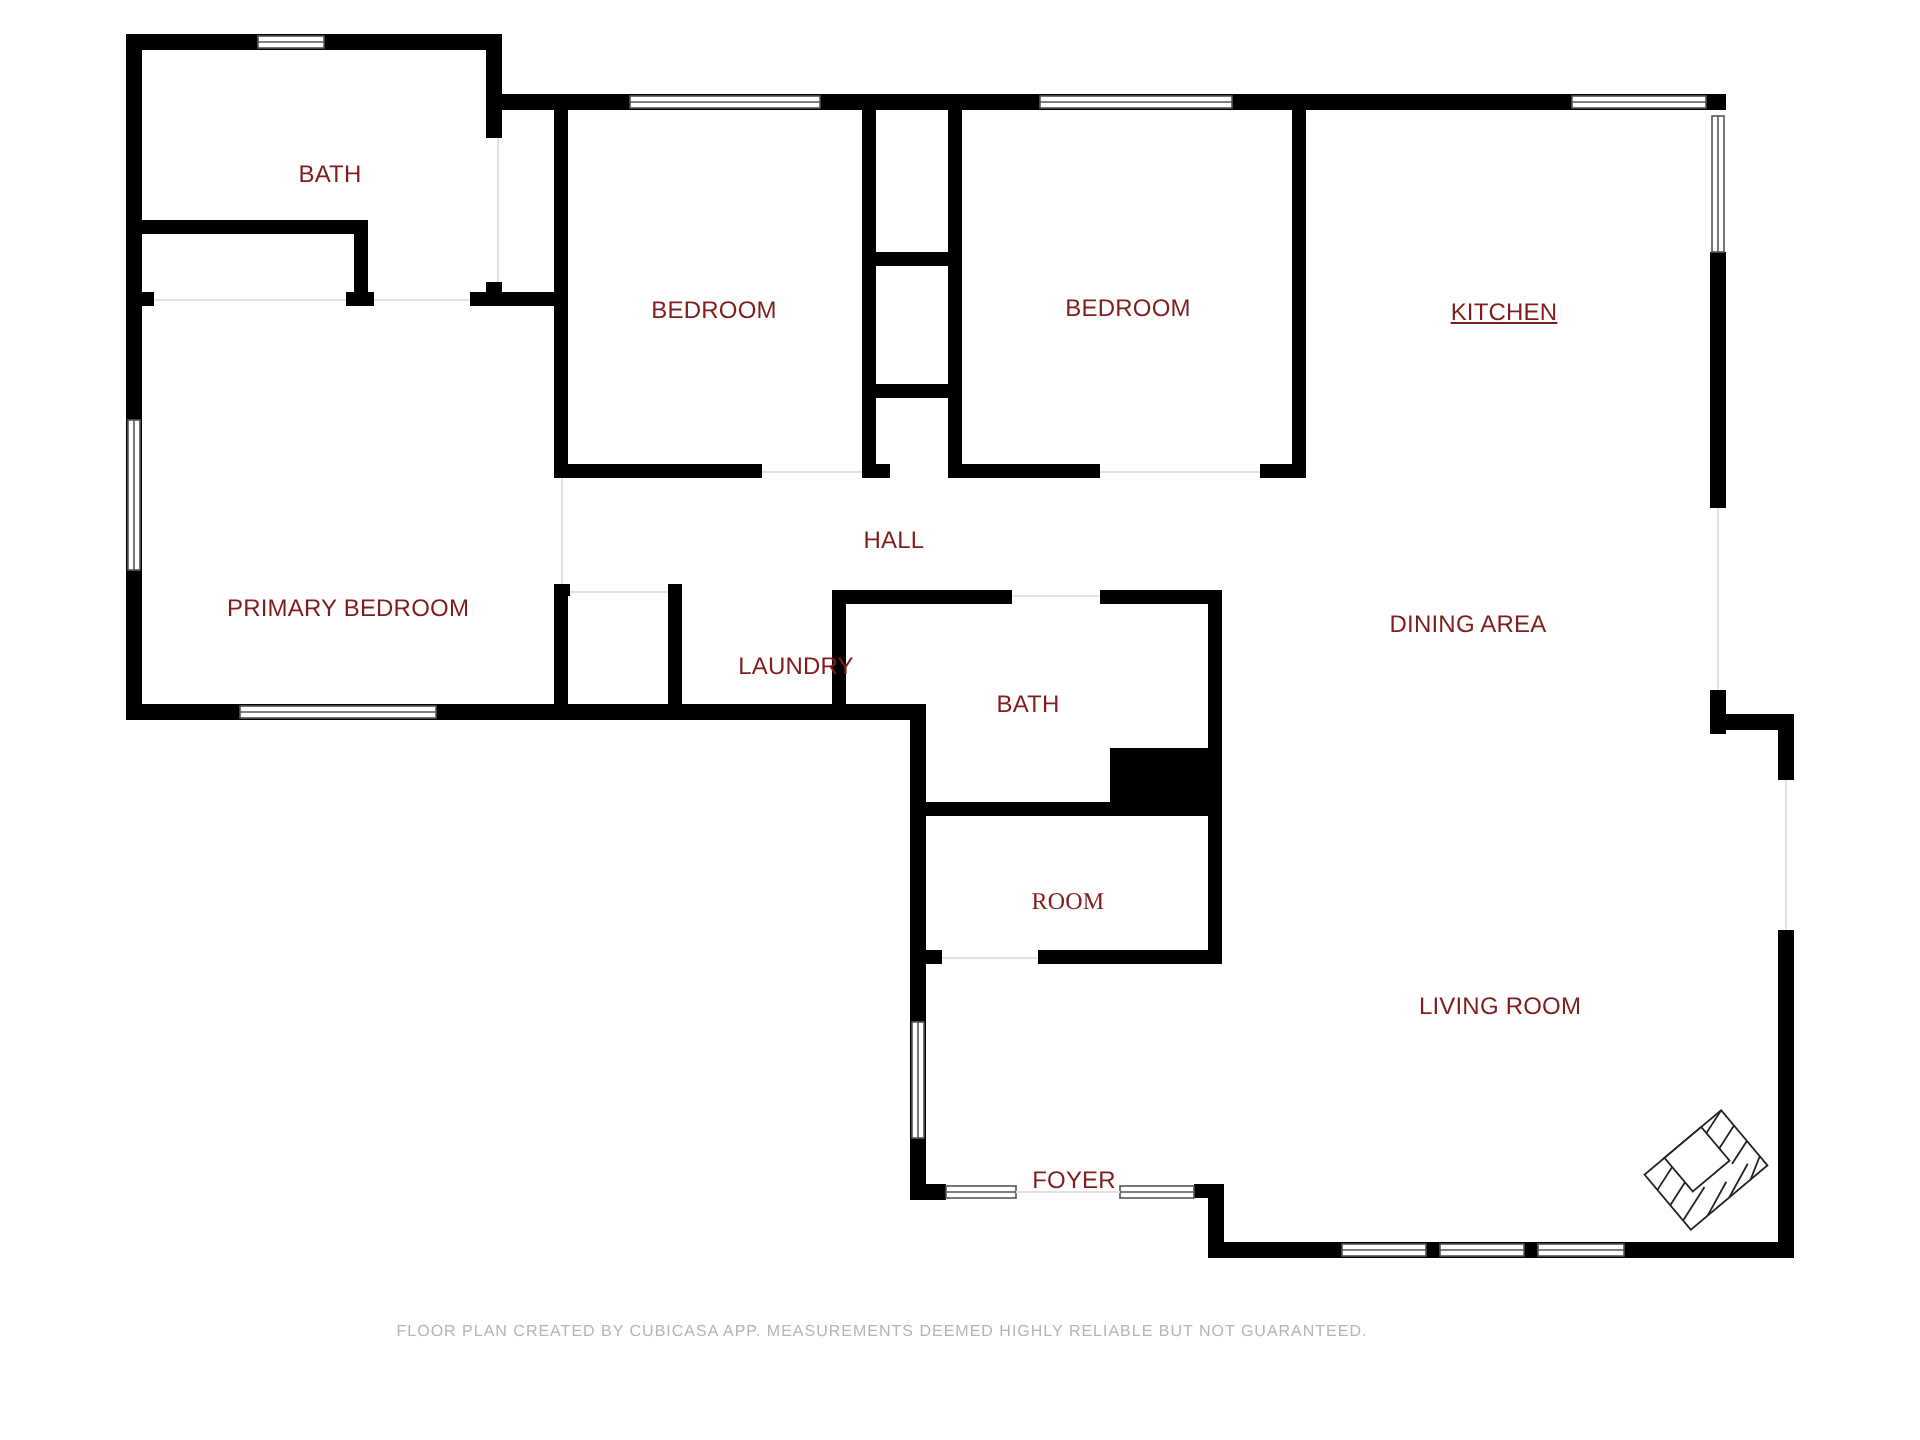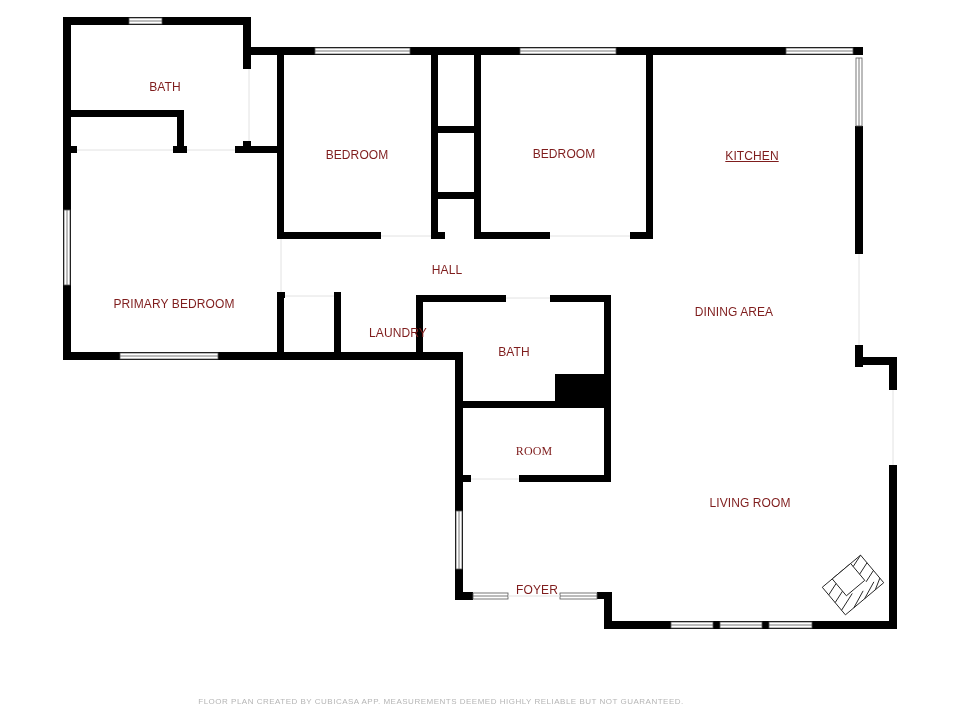--- a/index.html
+++ b/index.html
@@ -1,19 +1,19 @@
 <!DOCTYPE html>
 <html><head>
 <meta charset="utf-8">
 <style>
   html, body { margin: 0; padding: 0; background: #ffffff; }
   body { width: 960px; height: 720px; position: relative; overflow: hidden; font-family: "Liberation Sans", sans-serif; }
   svg#plan { position: absolute; left: 0; top: 0; }
   .room-label { position: absolute; font-size: 12px; color: #7f1d1d; transform: translate(-50%, -50%); white-space: nowrap; letter-spacing: 0.1px; }
-  .footer { position: absolute; left: 0; width: 882px; top: 697px; text-align: center; font-size: 8px; color: #b5b5b5; letter-spacing: 0.5px; }
+  .footer { position: absolute; left: 0; width: 882px; top: 661px; text-align: center; font-size: 8px; color: #b5b5b5; letter-spacing: 0.5px; }
 </style>
 </head>
 <body>
 
 <svg id="plan" width="960" height="720" viewBox="0 0 960 720" xmlns="http://www.w3.org/2000/svg">
   <g fill="#000">
 
     <rect x="63" y="17" width="188" height="8"></rect>
     <rect x="63" y="17" width="8" height="342"></rect>
     <rect x="243" y="17" width="8" height="52"></rect>

